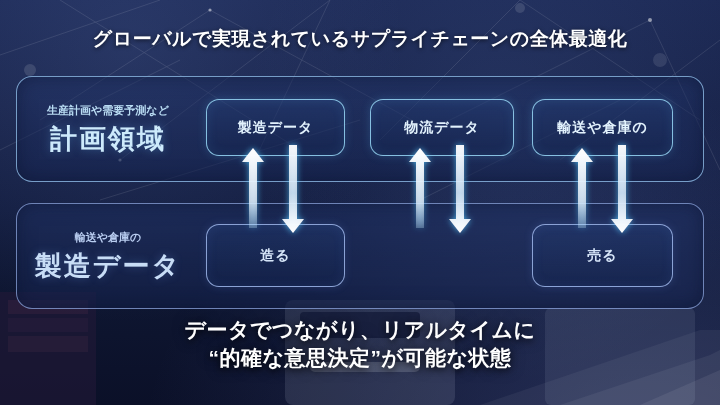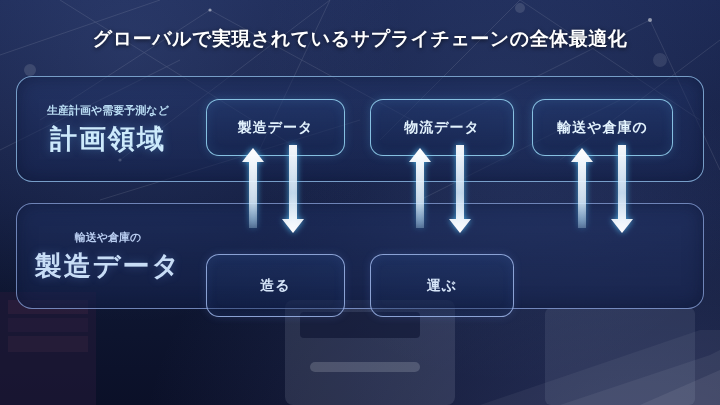--- a/index.html
+++ b/index.html
@@ -41,21 +41,21 @@
   .execution .band-big{color:#c8ddf6;text-shadow:0 0 10px rgba(120,170,255,0.3);}
   .node{
     position:absolute;border-radius:13px;
     display:flex;align-items:center;justify-content:center;
     font-weight:700;font-size:14px;letter-spacing:1px;
     background:linear-gradient(180deg,rgba(40,70,130,0.28),rgba(18,34,75,0.38));
   }
   .planning .node{top:22px;height:55px;border:1px solid rgba(146,208,240,0.9);
     color:#e2f2fd;box-shadow:0 0 10px rgba(90,180,240,0.22), inset 0 0 12px rgba(90,170,240,0.12);}
   .execution .node{top:20px;height:61px;border:1px solid rgba(160,185,236,0.85);
-    color:#d6e5f8;box-shadow:0 0 8px rgba(110,150,240,0.18), inset 0 0 12px rgba(100,140,230,0.10);margin-top:30px;}
+    color:#d6e5f8;box-shadow:0 0 8px rgba(110,150,240,0.18), inset 0 0 12px rgba(100,140,230,0.10);}
   .node.c1{left:189px;width:137px;}
   .node.c2{left:353px;width:142px;}
   .node.c3{left:515px;width:139px;}
   .arrows{position:absolute;left:0;top:0;width:720px;height:405px;z-index:5;pointer-events:none;}
   .caption{
     position:absolute;top:316px;left:0;width:100%;z-index:3;
     text-align:center;color:#ffffff;font-size:21px;font-weight:700;
     line-height:28px;letter-spacing:0.5px;
     text-shadow:0 2px 6px rgba(0,0,0,0.75), 0 0 14px rgba(0,0,0,0.5);
   }
@@ -117,21 +117,21 @@
     <div class="node c2">物流データ</div>
     <div class="node c3">輸送や倉庫の</div>
   </div>
 
   <div class="band execution">
     <div class="band-label">
       <div class="band-sub">輸送や倉庫の</div>
       <div class="band-big">製造データ</div>
     </div>
     <div class="node c1">造る</div>
-    <div class="node c2">運ぶ</div>
+    <div class="node c3">売る</div>
   </div>
 
   <svg class="arrows" viewBox="0 0 720 405" aria-hidden="true">
     <defs>
       <linearGradient id="upGrad" gradientUnits="userSpaceOnUse" x1="0" y1="148" x2="0" y2="230">
         <stop offset="0" stop-color="#ffffff" stop-opacity="1"></stop>
         <stop offset="0.65" stop-color="#e9f5fd" stop-opacity="0.78"></stop>
         <stop offset="1" stop-color="#bfe8ff" stop-opacity="0.25"></stop>
       </linearGradient>
       <linearGradient id="downGrad" gradientUnits="userSpaceOnUse" x1="0" y1="144" x2="0" y2="233">
@@ -149,14 +149,18 @@
       <path d="M289,145 h8 v74 h7 l-11,14 l-11,-14 h7 z" fill="url(#downGrad)"></path>
 
       <path d="M420,148 l11,14 h-7 v66 h-8 v-66 h-7 z" fill="url(#upGrad)"></path>
       <path d="M456,145 h8 v74 h7 l-11,14 l-11,-14 h7 z" fill="url(#downGrad)"></path>
 
       <path d="M582,148 l11,14 h-7 v66 h-8 v-66 h-7 z" fill="url(#upGrad)"></path>
       <path d="M618,145 h8 v74 h7 l-11,14 l-11,-14 h7 z" fill="url(#downGrad)"></path>
     </g>
   </svg>
 
+  <div class="caption">
+    <div>データでつながり、リアルタイムに</div>
+    <div>“的確な意思決定”が可能な状態</div>
+  </div>
 
 </div>
 
 </body></html>

